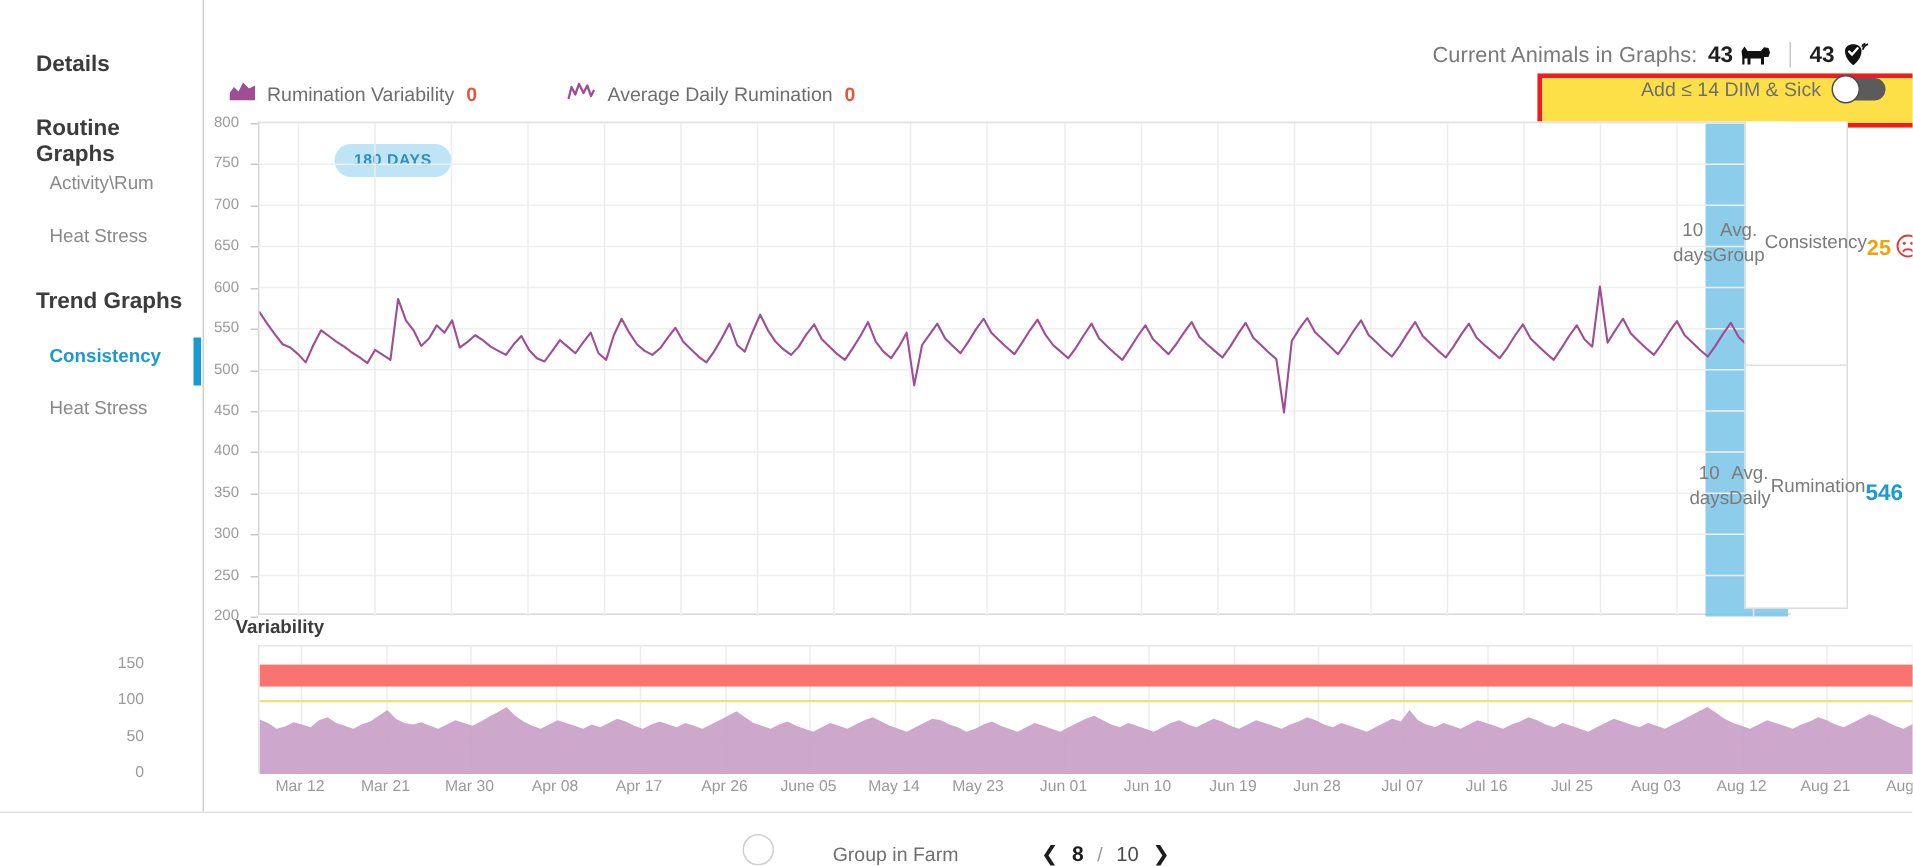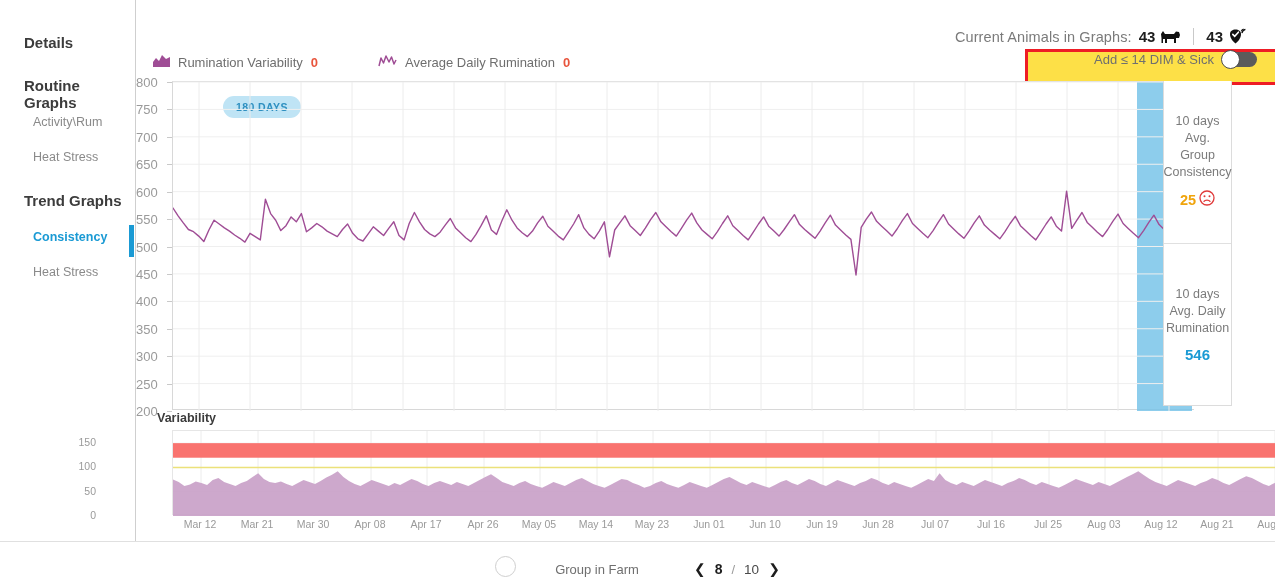--- a/index.html
+++ b/index.html
@@ -90,21 +90,21 @@
   #plot {
     position: absolute; left: 32px; top: 31px;
     width: 1022px; height: 329px;
     border-left: 1px solid #d8d8d8;
     border-top: 1px solid #e3e3e3;
     border-bottom: 1px solid #d8d8d8;
     background: #fff;
   }
   .ylab {
     position: absolute; right: 1028px;
-    font-size: 13px; color: #9a9a9a; text-align: left;
+    font-size: 10px; color: #9a9a9a; text-align: center;
     width: 30px; transform: translateY(-50%);
   }
   .ytick { position:absolute; right:1022px; width:5px; height:1px; background:#c9c9c9; }
 
   #badge180 {
     position: absolute; left: 50px; top: 14px;
     background: #bfe4f5; color: #2e8fc0;
     font-size: 10.5px; font-weight: bold; letter-spacing: .4px;
     padding: 5px 13px; border-radius: 11px;
   }
@@ -118,21 +118,21 @@
   #stats {
     position: absolute; left: 1163px; top: 81px;
     width: 69px; height: 325px;
     border-left: 1px solid #dcdcdc;
     border-right: 1px solid #dcdcdc;
     border-bottom: 1px solid #dcdcdc;
     background: #fff;
     display: flex; flex-direction: column;
   }
   .stat-cell {
-    flex: 1; display: flex; flex-direction: column;
+    flex: 1; display: flex; flex-direction: row;
     align-items: center; justify-content: center;
     padding: 4px;
   }
   .stat-cell + .stat-cell { border-top: 1px solid #e0e0e0; }
   .stat-txt {
     font-size: 12.5px; color: #7b7b7b; text-align: center;
     line-height: 17px;
   }
   .stat-val-row { margin-top: 9px; display: flex; align-items: center; gap: 3px; }
   .stat-val-amber { font-size: 14.5px; color: #f0a40c; font-weight: bold; }
@@ -379,21 +379,21 @@
   <div class="vy" style="top: 12.1429px;">150</div>
       <div class="vy" style="top: 36.4286px;">100</div>
       <div class="vy" style="top: 60.7143px;">50</div>
       <div class="vy" style="top: 85px;">0</div>
       <div class="xlab" style="left: 60px;">Mar 12</div>
       <div class="xlab" style="left: 117px;">Mar 21</div>
       <div class="xlab" style="left: 173px;">Mar 30</div>
       <div class="xlab" style="left: 230px;">Apr 08</div>
       <div class="xlab" style="left: 286px;">Apr 17</div>
       <div class="xlab" style="left: 343px;">Apr 26</div>
-      <div class="xlab" style="left: 399px;">May 05</div>
+      <div class="xlab" style="left: 399px;">June 05</div>
       <div class="xlab" style="left: 456px;">May 14</div>
       <div class="xlab" style="left: 512px;">May 23</div>
       <div class="xlab" style="left: 569px;">Jun 01</div>
       <div class="xlab" style="left: 625px;">Jun 10</div>
       <div class="xlab" style="left: 682px;">Jun 19</div>
       <div class="xlab" style="left: 738px;">Jun 28</div>
       <div class="xlab" style="left: 795px;">Jul 07</div>
       <div class="xlab" style="left: 851px;">Jul 16</div>
       <div class="xlab" style="left: 908px;">Jul 25</div>
       <div class="xlab" style="left: 964px;">Aug 03</div>

